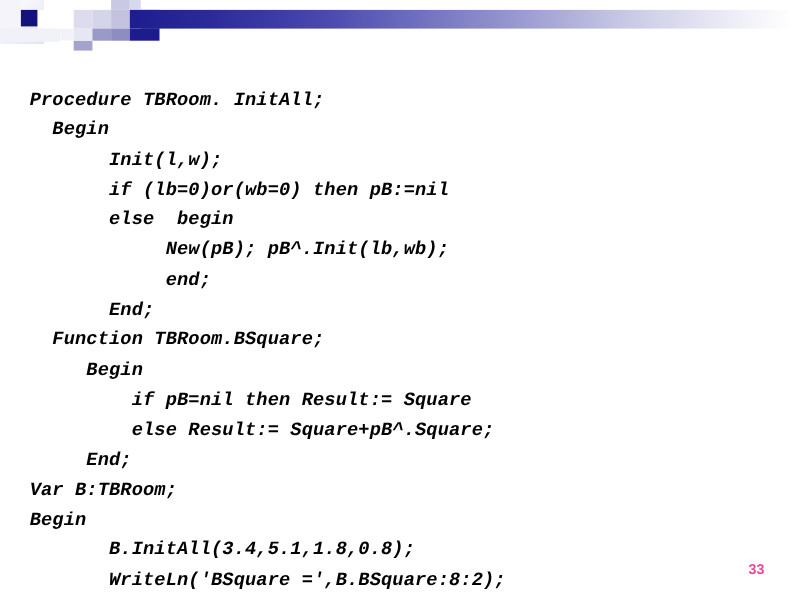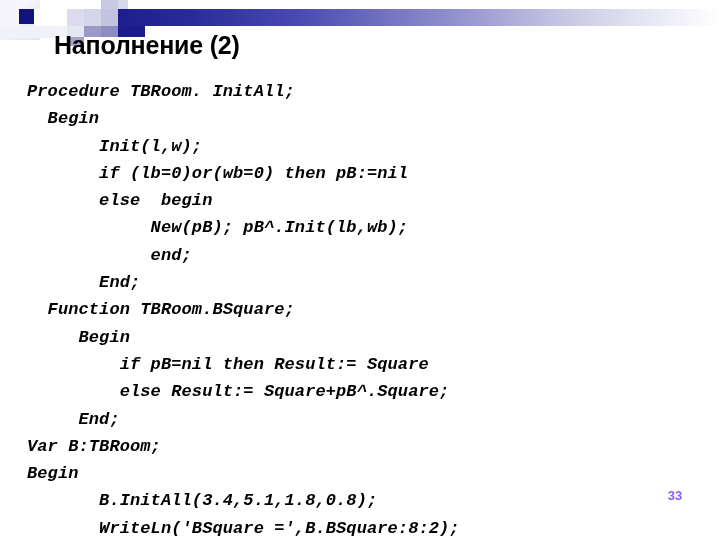--- a/index.html
+++ b/index.html
@@ -104,27 +104,27 @@
   .code-line {
     white-space: pre;
     height: 27.3px;
     font-style: italic;
   }
 
   
   #page-number {
     position: absolute;
     left: 655px;
-    top: 488px;
+    top: 510px;
     width: 40px;
-    text-align: center;
+    text-align: right;
     font-family: "Liberation Sans", sans-serif;
     font-size: 13px;
     font-weight: bold;
-    color: #8b5cf6;
+    color: #ec4899;
   }
 </style>
 </head>
 <body>
 
 <div id="slide">
 
   <div id="header-decoration">
     <div class="sq sq-wash-a"></div>
     <div class="sq sq-pale-left-a"></div>
@@ -146,19 +146,18 @@
     <div class="sq sq-md-b"></div>
     <div class="sq sq-md-c"></div>
     <div class="sq sq-md-d"></div>
 
     <div class="sq sq-dark-main"></div>
     <div class="sq sq-dark-right"></div>
 
     <div class="gradient-bar"></div>
   </div>
 
-  <div id="slide-title">Наполнение (2)</div>
 
   <div id="code-body"><div class="code-line">Procedure TBRoom. InitAll;</div><div class="code-line">  Begin</div><div class="code-line">       Init(l,w);</div><div class="code-line">       if (lb=0)or(wb=0) then pB:=nil</div><div class="code-line">       else  begin</div><div class="code-line">            New(pB); pB^.Init(lb,wb);</div><div class="code-line">            end;</div><div class="code-line">       End;</div><div class="code-line">  Function TBRoom.BSquare;</div><div class="code-line">     Begin</div><div class="code-line">         if pB=nil then Result:= Square</div><div class="code-line">         else Result:= Square+pB^.Square;</div><div class="code-line">     End;</div><div class="code-line">Var B:TBRoom;</div><div class="code-line">Begin</div><div class="code-line">       B.InitAll(3.4,5.1,1.8,0.8);</div><div class="code-line">       WriteLn('BSquare =',B.BSquare:8:2);</div></div>
 
   <div id="page-number">33</div>
 
 </div>
 
 </body></html>

